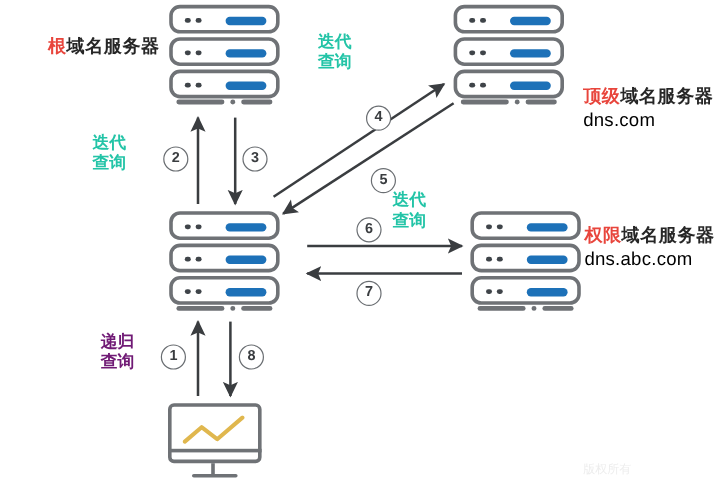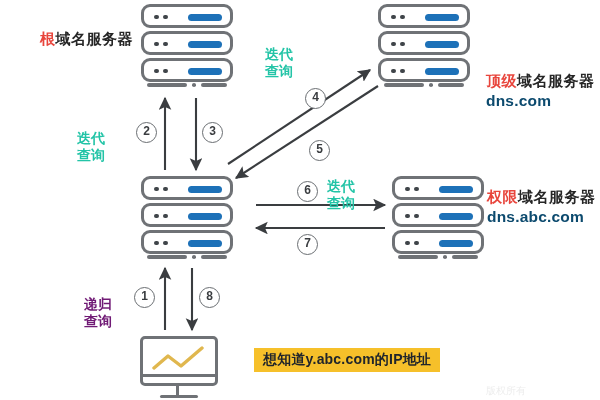--- a/index.html
+++ b/index.html
@@ -128,35 +128,34 @@
   .label {
     position: absolute;
     line-height: 1.25;
     white-space: nowrap;
     color: #262626;
     font-weight: bold;
   }
   .label .hl { color: #e8453c; }
   .label .dom {
     display: block;
-    font-weight: bold;
-    color: #0c4a6e;
+    font-weight: normal;
+    color: #000000;
     letter-spacing: 0.2px;
   }
   .lbl-name { font-size: 15px; letter-spacing: 0.5px; }
   .lbl-dom  { font-size: 15.5px; }
 
   .qlabel {
     position: absolute;
     font-size: 14px;
     font-weight: bold;
     line-height: 1.18;
     text-align: center;
     white-space: nowrap;
-    margin-top: 20px;
   }
   .qlabel.teal { color: #23c4a7; }
   .qlabel.purple { color: #701a75; }
 
   
   .step {
     position: absolute;
     width: 19px;
     height: 19px;
     border-radius: 50%;
@@ -323,21 +322,20 @@
   <div class="monitor" style="left:140px; top:336px;">
     <div class="mon-screen"></div>
     <svg style="position:absolute;left:12px;top:10px;" width="54" height="28">
       <polyline points="2,22 16,10 29,20 50,2" fill="none" stroke="#e0b74e" stroke-width="3.4" stroke-linecap="round" stroke-linejoin="round"></polyline>
     </svg>
     <div class="mon-line"></div>
     <div class="mon-neck"></div>
     <div class="mon-base"></div>
   </div>
 
-  <div class="callout" style="left:254px; top:348px;">想知道y.abc.com的IP地址</div>
 
   <div class="qlabel teal" style="left:77px; top:110px;">
     <div>迭代</div>
     <div>查询</div>
   </div>
 
   <div class="qlabel teal" style="left:265px; top:26px;">
     <div>迭代</div>
     <div>查询</div>
   </div>

